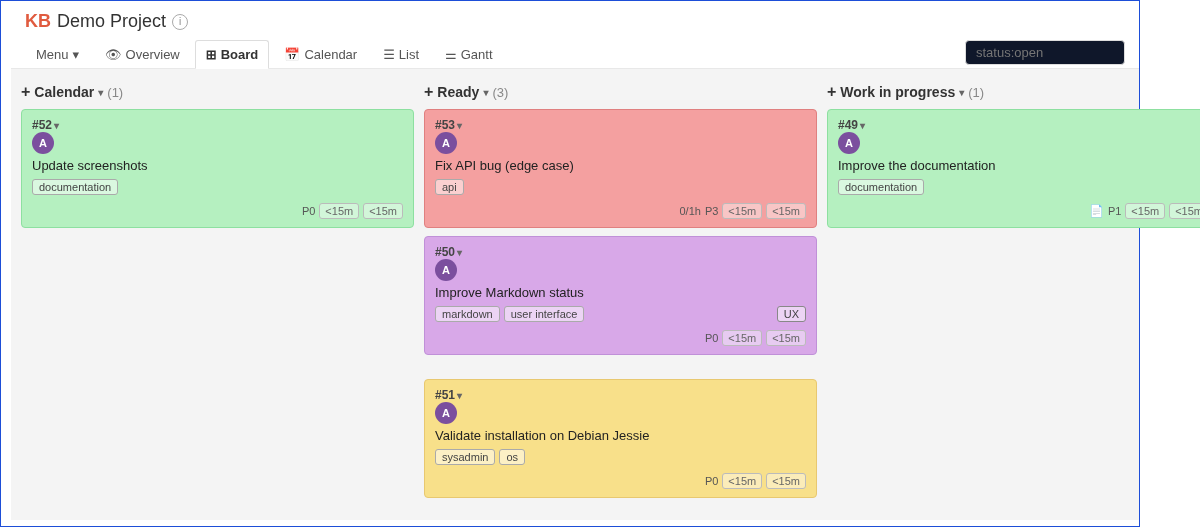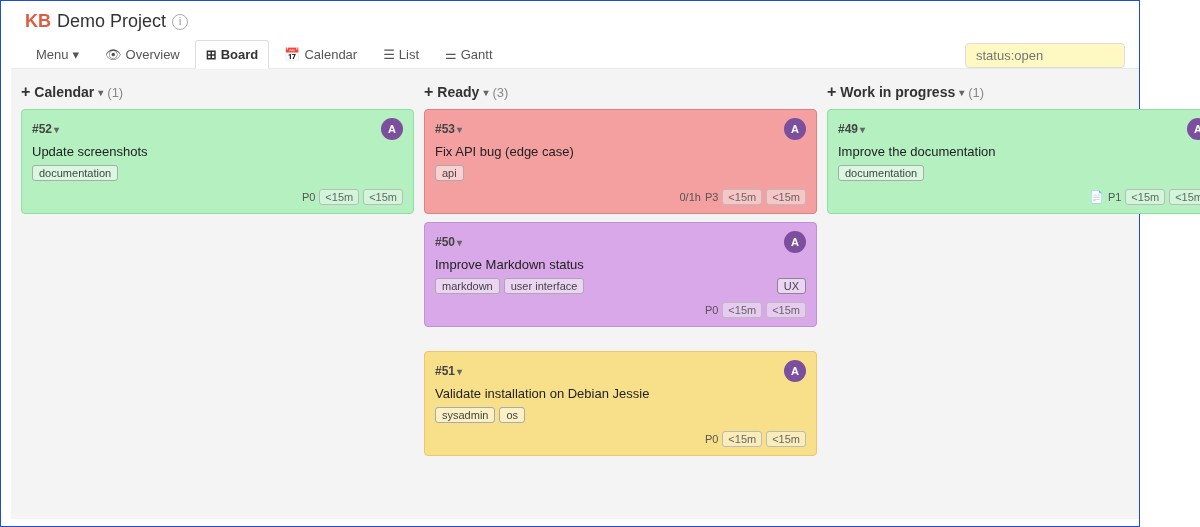--- a/index.html
+++ b/index.html
@@ -44,21 +44,21 @@
       border: 1px solid #aaa;
       display: inline-flex;
       align-items: center;
       justify-content: center;
       font-size: 10px;
       color: #888;
       cursor: pointer;
     }
     .nav-bar {
       display: flex;
-      align-items: flex-end;
+      align-items: flex-start;
       gap: 4px;
     }
     .nav-item {
       padding: 6px 10px;
       font-size: 13px;
       cursor: pointer;
       display: flex;
       align-items: center;
       gap: 4px;
       border-radius: 3px 3px 0 0;
@@ -76,21 +76,21 @@
       margin-bottom: -1px;
     }
     .nav-divider { flex: 1; }
     .search-box {
       margin-left: auto;
       padding: 4px 10px;
       border: 1px solid #ddd;
       border-radius: 4px;
       font-size: 13px;
       color: #888;
-      background: #fef9c3;
+      background: #0f172a;
       width: 160px;
     }
     
     .board {
       display: flex;
       gap: 0;
       padding: 14px 10px;
       background: #f4f4f4;
       min-height: 450px;
       align-items: flex-start;
@@ -136,20 +136,21 @@
     }
     .card-green { background: #b5f0c0; border-color: #8de0a0; }
     .card-pink { background: #f4a0a0; border-color: #e08080; }
     .card-purple { background: #d8a8e8; border-color: #c090d8; }
     .card-yellow { background: #f8e08a; border-color: #e8c870; margin-top: 24px; }
 
     .card-top {
       display: flex;
       justify-content: space-between;
       margin-bottom: 4px;
+      flex-direction: column;
     }
     .card-id {
       font-size: 12px;
       color: #444;
       font-weight: bold;
       display: flex;
       align-items: center;
       gap: 2px;
     }
     .avatar {

